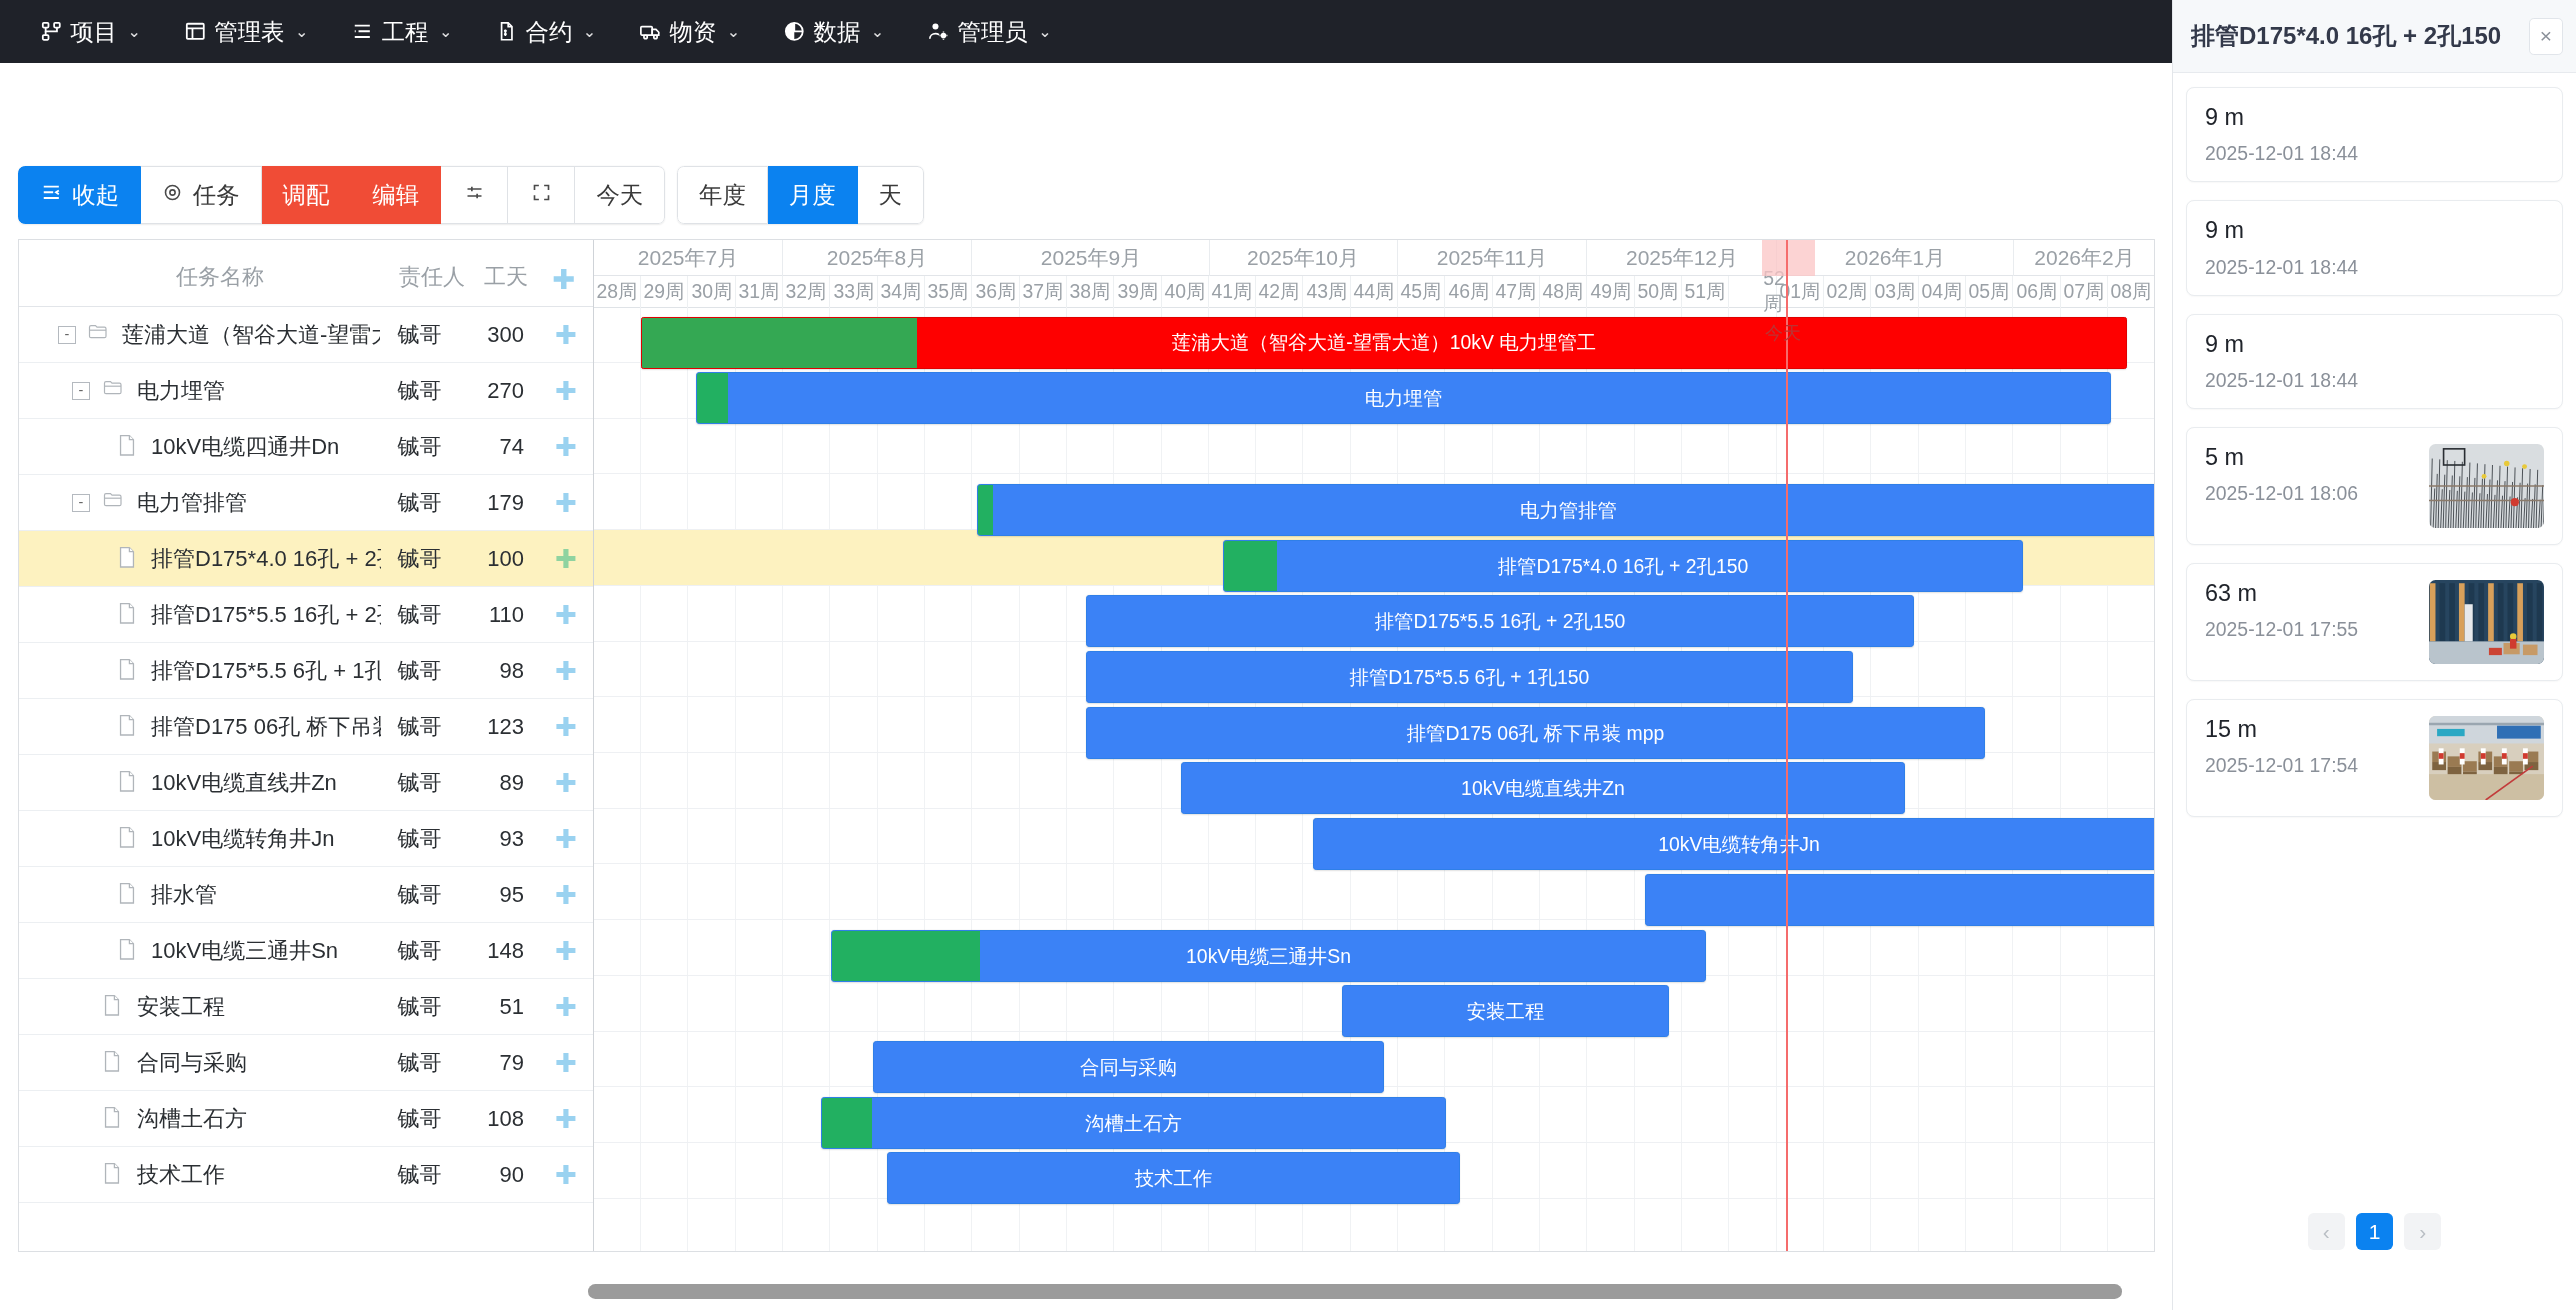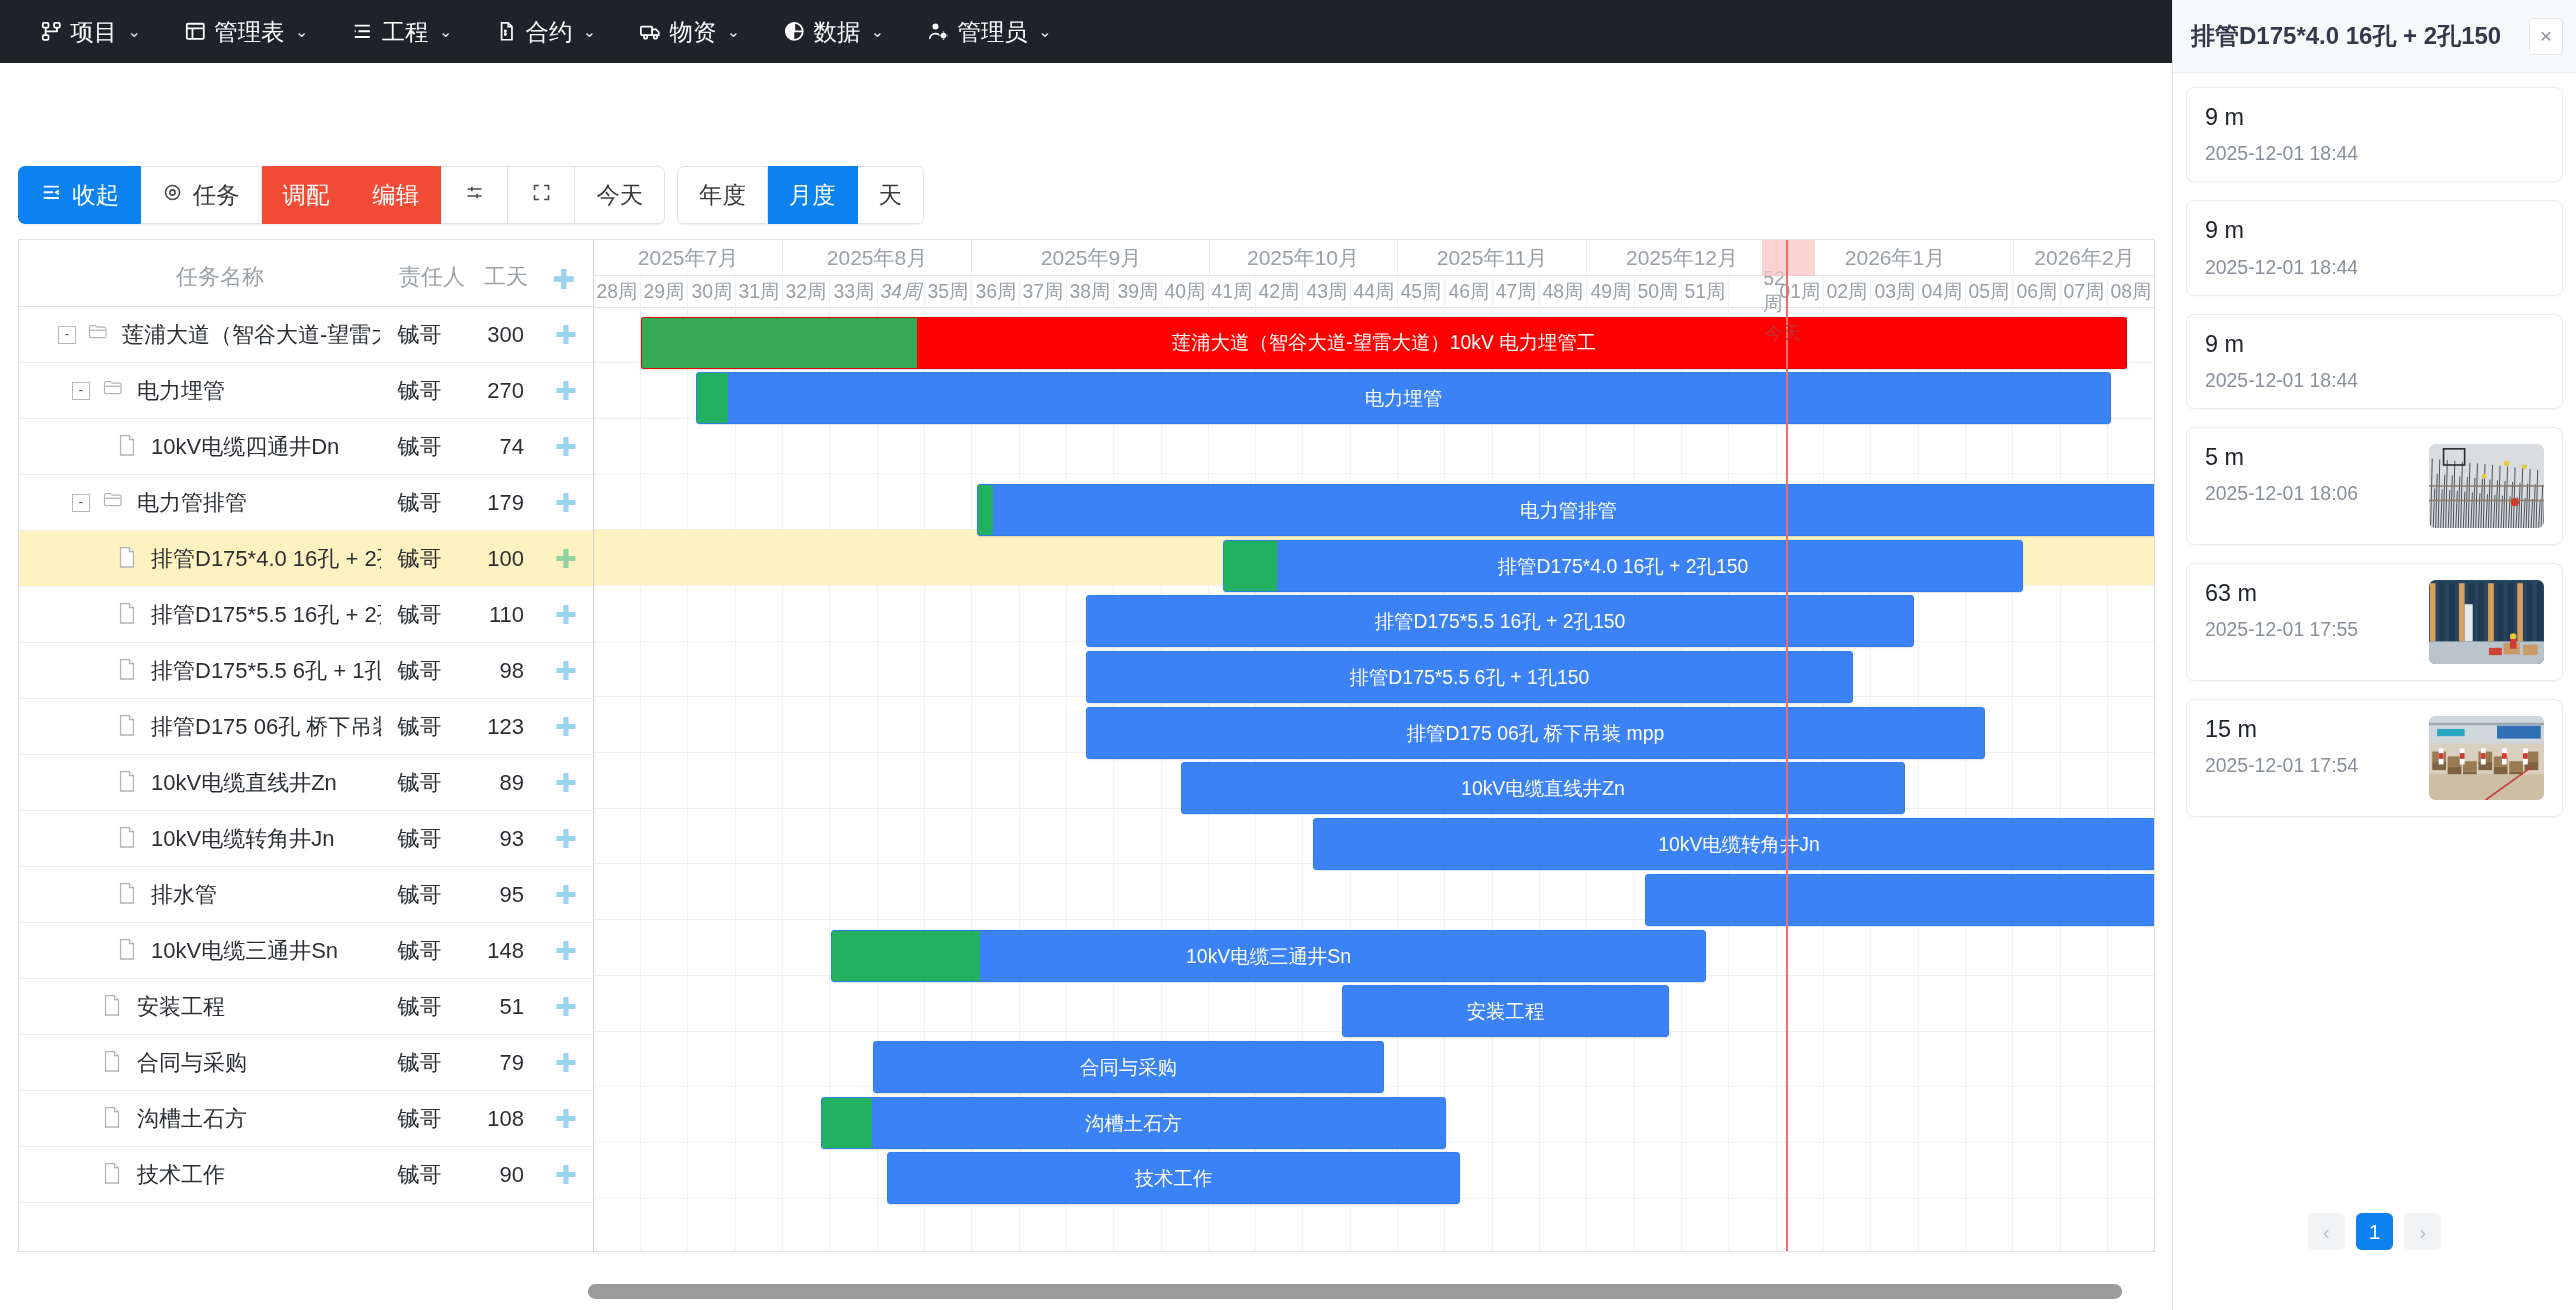--- a/index.html
+++ b/index.html
@@ -465,21 +465,21 @@
           </div>
           <div class="wcell" style="left: 142px; width: 47px;">
             <span>31周</span>
           </div>
           <div class="wcell" style="left: 189px; width: 47px;">
             <span>32周</span>
           </div>
           <div class="wcell" style="left: 237px; width: 47px;">
             <span>33周</span>
           </div>
-          <div class="wcell" style="left: 284px; width: 47px; font-style: italic;">
+          <div class="wcell" style="left: 284px; width: 47px;">
             <span>34周</span>
           </div>
           <div class="wcell" style="left: 331px; width: 47px;">
             <span>35周</span>
           </div>
           <div class="wcell" style="left: 379px; width: 47px;">
             <span>36周</span>
           </div>
           <div class="wcell" style="left: 426px; width: 47px;">
             <span>37周</span>

